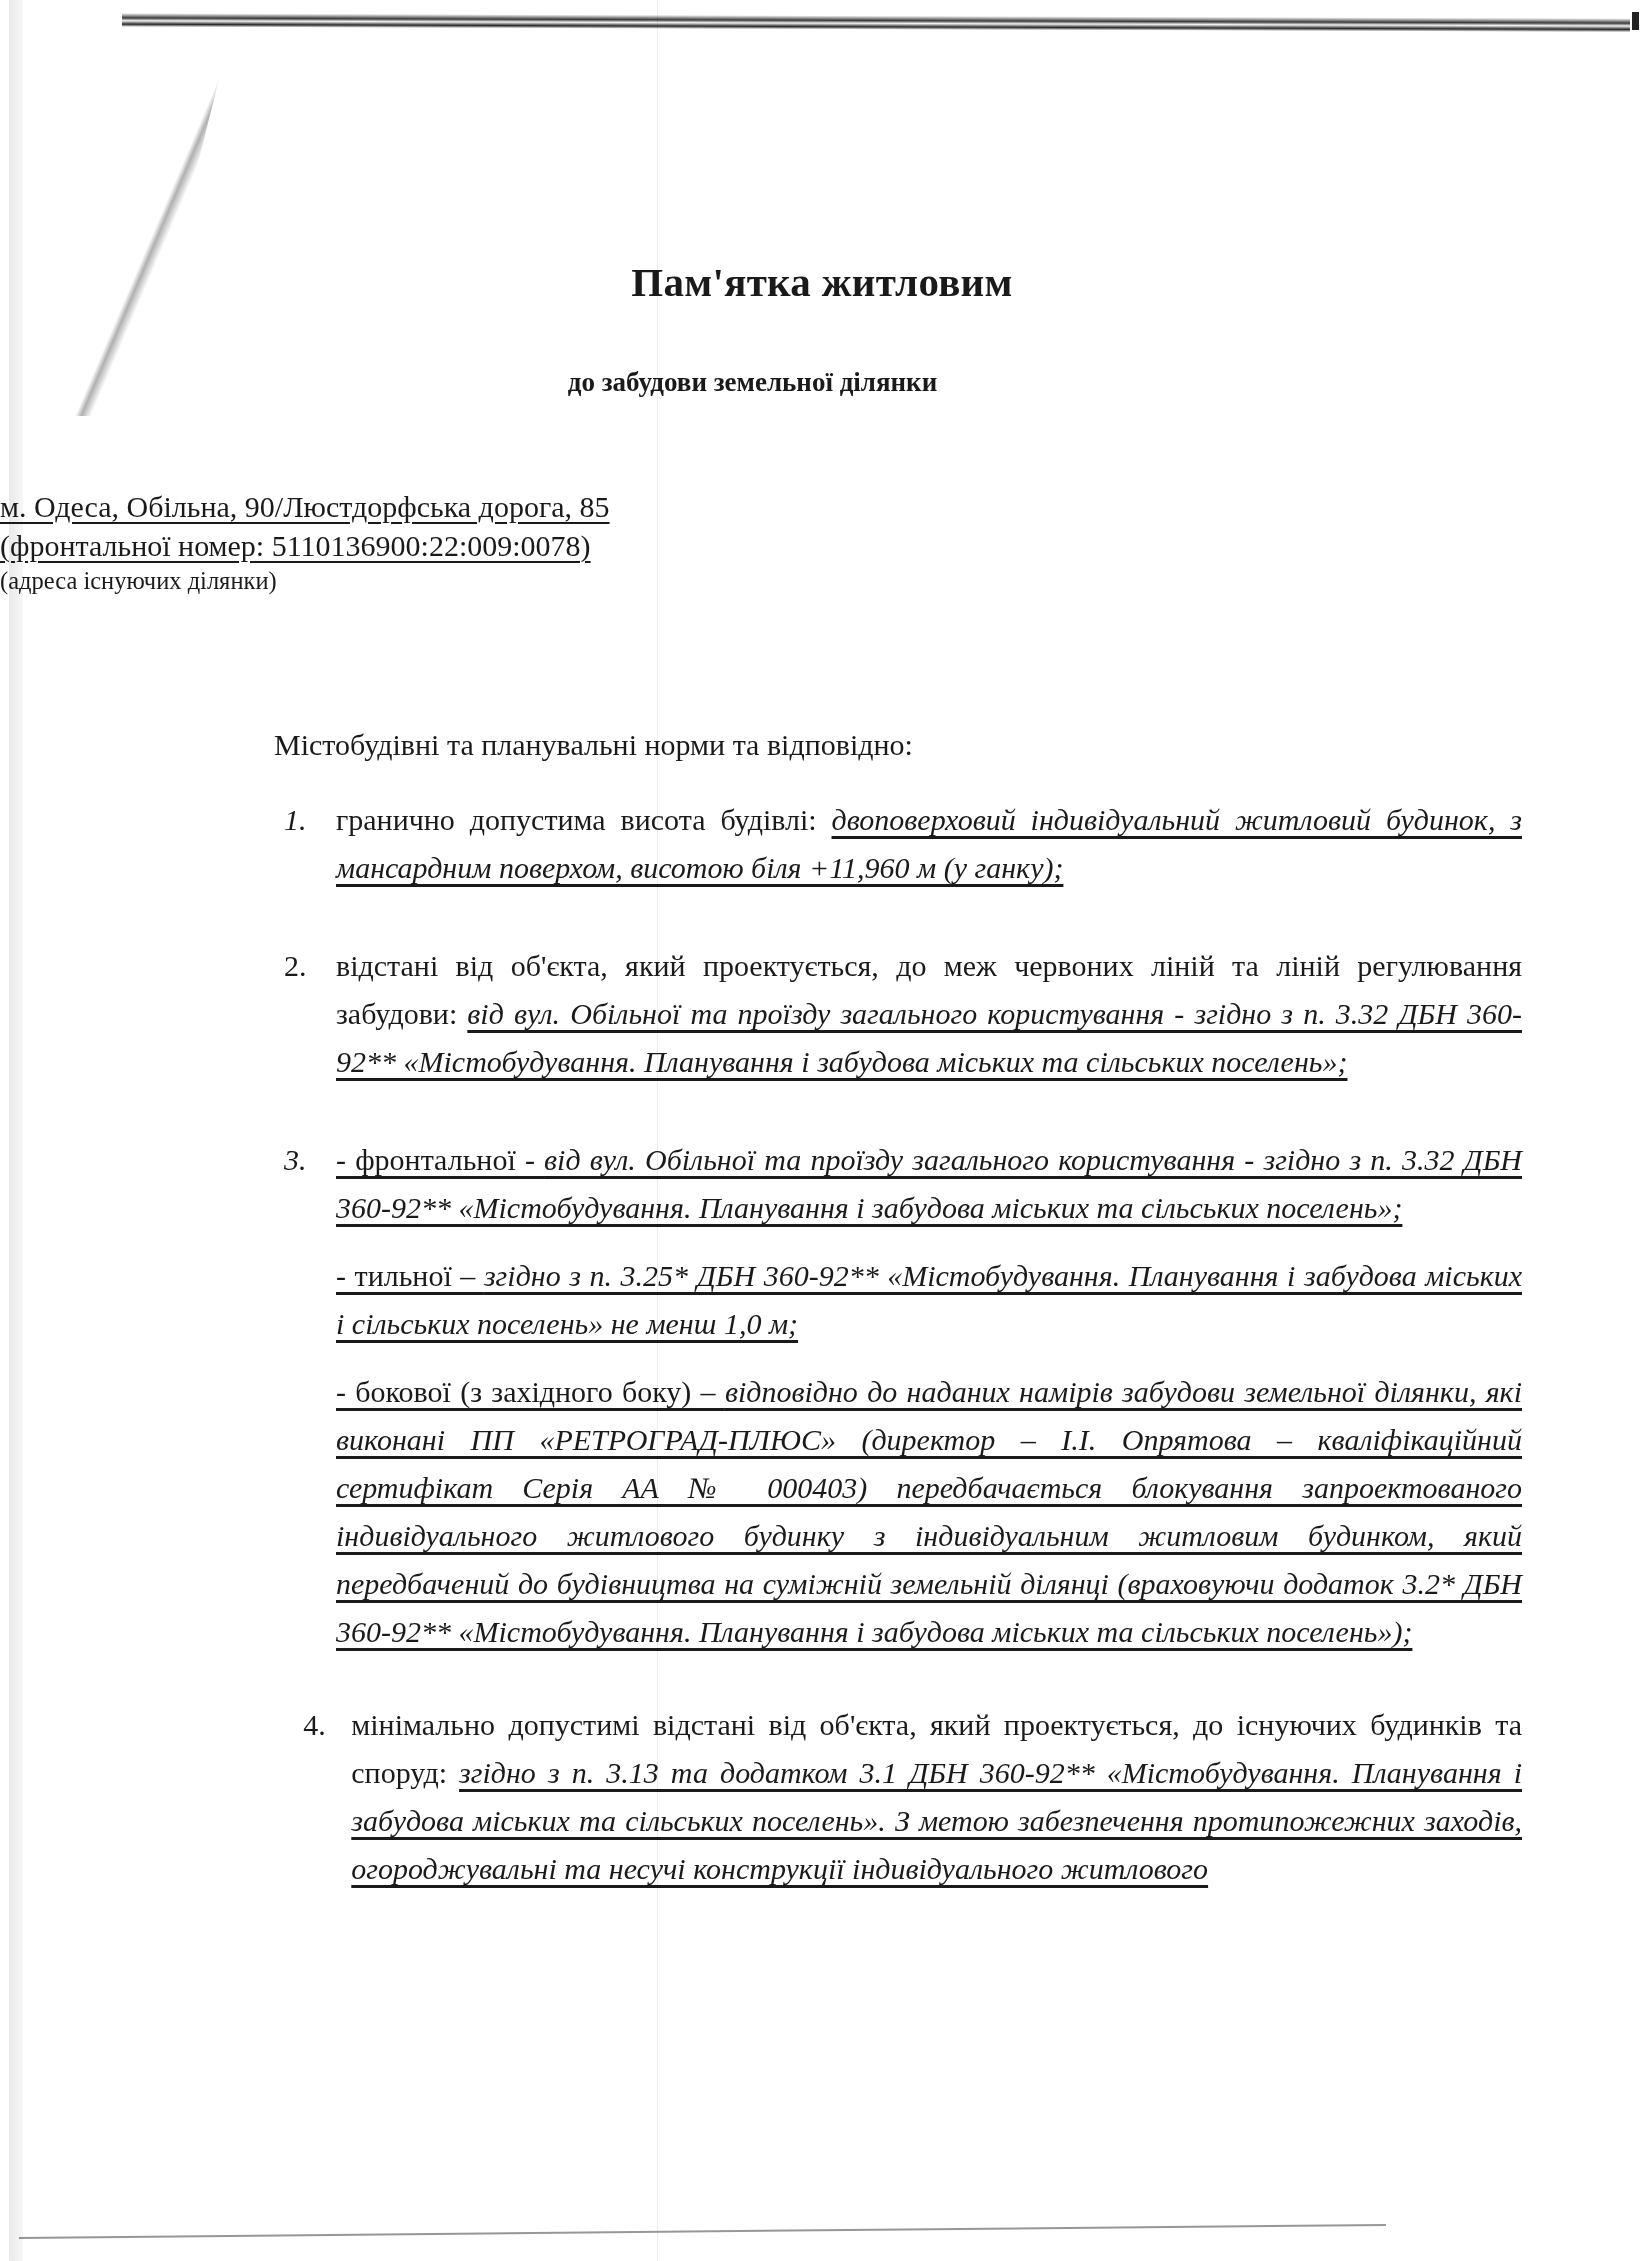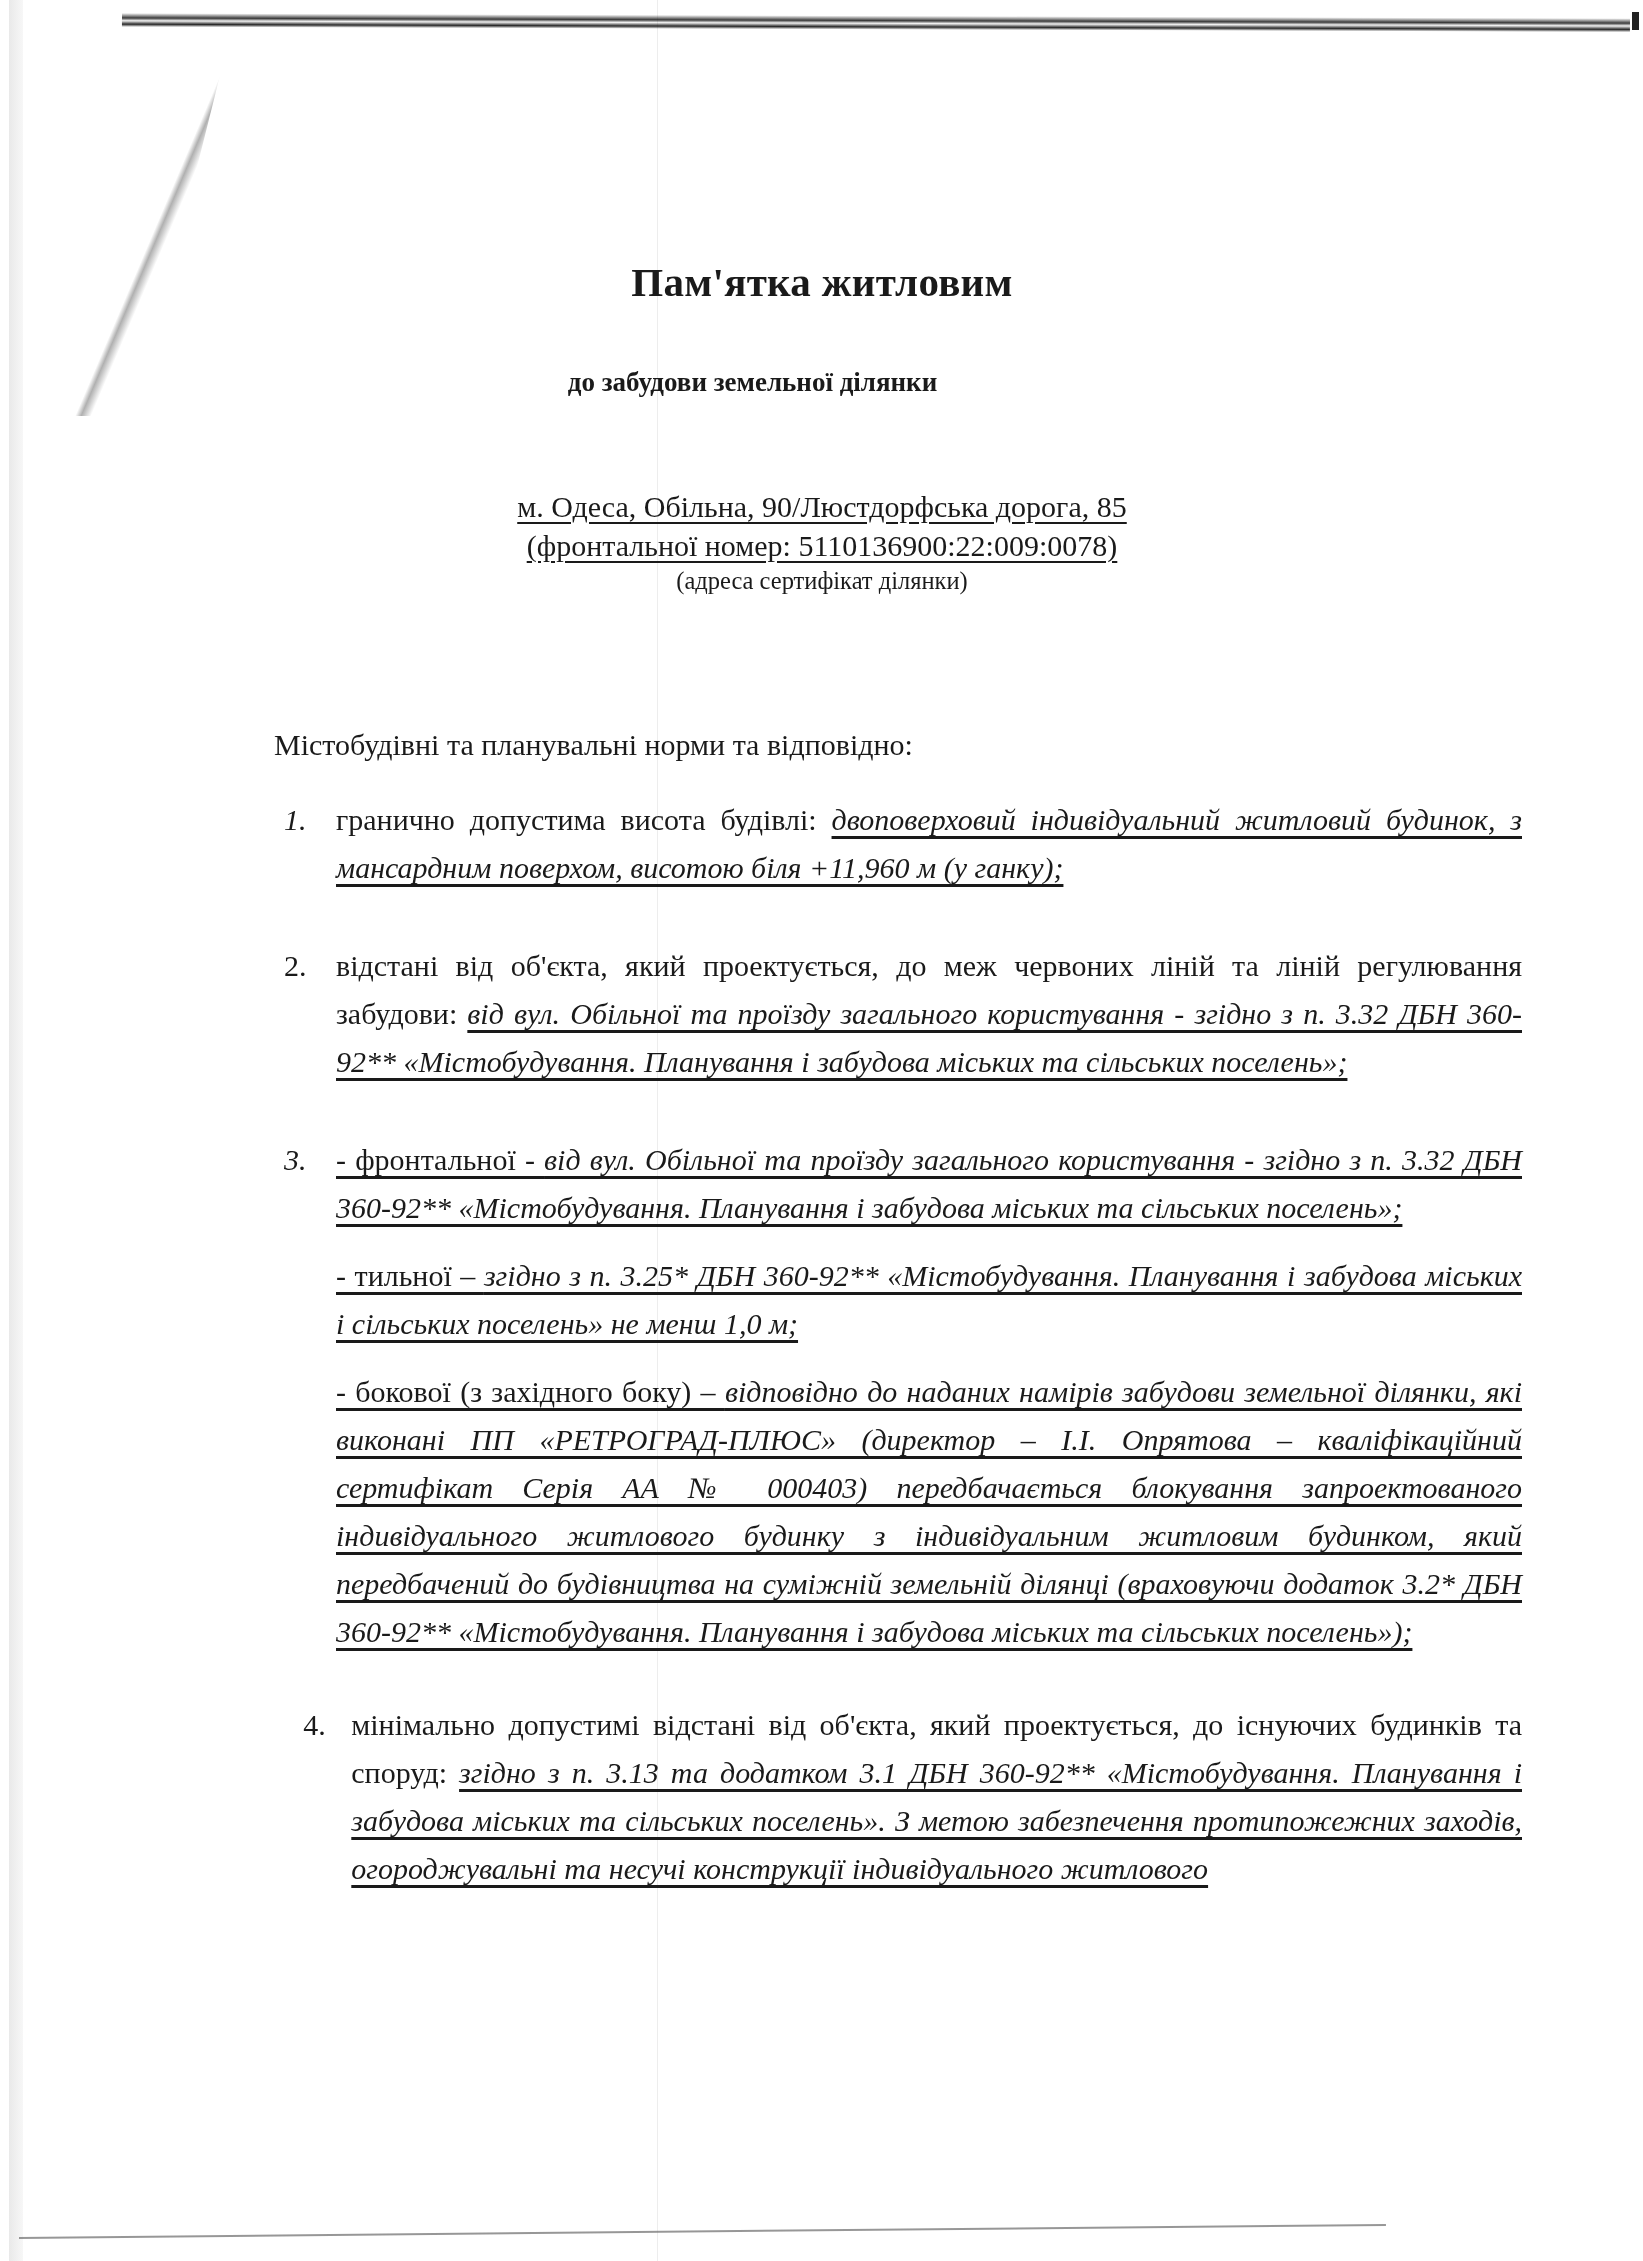--- a/index.html
+++ b/index.html
@@ -35,21 +35,21 @@
 
   .doc-title {
     position: absolute; left: 0; width: 1644px; top: 258px; text-align: center;
     font-weight: bold; font-size: 41px; letter-spacing: 0.3px;
   }
   .doc-subtitle {
     position: absolute; left: 0; width: 1505px; top: 367px; text-align: center;
     font-weight: bold; font-size: 27px;
   }
   .address-block {
-    position: absolute; left: 0; width: 1644px; top: 487px; text-align: center;
+    position: absolute; left: 0; width: 1644px; top: 487px; 
     font-size: 30px; line-height: 39px;
   }
   .address-line { text-decoration: underline; text-underline-offset: 4.5px; text-decoration-thickness: 1.9px; }
   .address-caption { font-size: 24.5px; line-height: 32px; }
 
   .section-heading {
     position: absolute; left: 274px; top: 728px; font-size: 30px;
   }
 
   .items { position: absolute; left: 284px; width: 1238px; top: 796px; }
@@ -77,21 +77,21 @@
 <div class="scan-top-corner"></div>
 <div class="scan-center-crease"></div>
 <div class="scan-bottom-line"></div>
 
 <div class="doc-title">Пам'ятка житловим</div>
 <div class="doc-subtitle">до забудови земельної ділянки</div>
 
 <div class="address-block">
   <div><span class="address-line">м. Одеса, Обільна, 90/Люстдорфська дорога, 85</span></div>
   <div><span class="address-line">(фронтальної номер: 5110136900:22:009:0078)</span></div>
-  <div class="address-caption">(адреса сертифікат ділянки)</div>
+  <div class="address-caption">(адреса існуючих ділянки)</div>
 </div>
 
 <div class="section-heading">Містобудівні та планувальні норми та відповідно:</div>
 
 <div class="items">
   <div class="item">
     <span class="item-num italic">1.</span>
     <span>гранично допустима висота будівлі: </span><span class="u">двоповерховий індивідуальний житловий будинок, з мансардним поверхом, висотою біля +11,960 м (у ганку);</span>
   </div>
 

